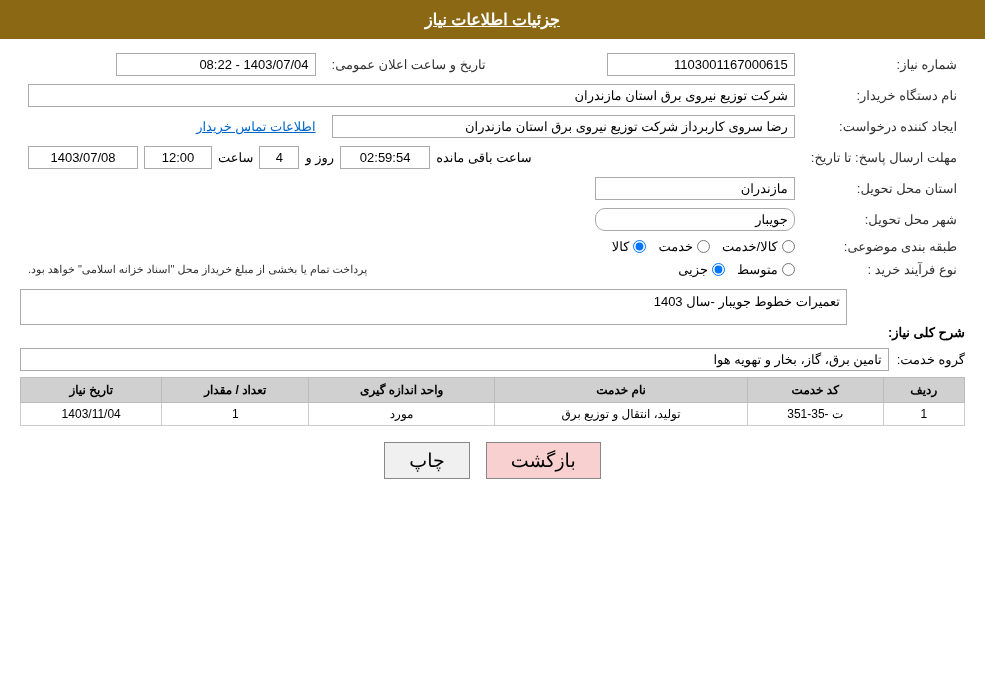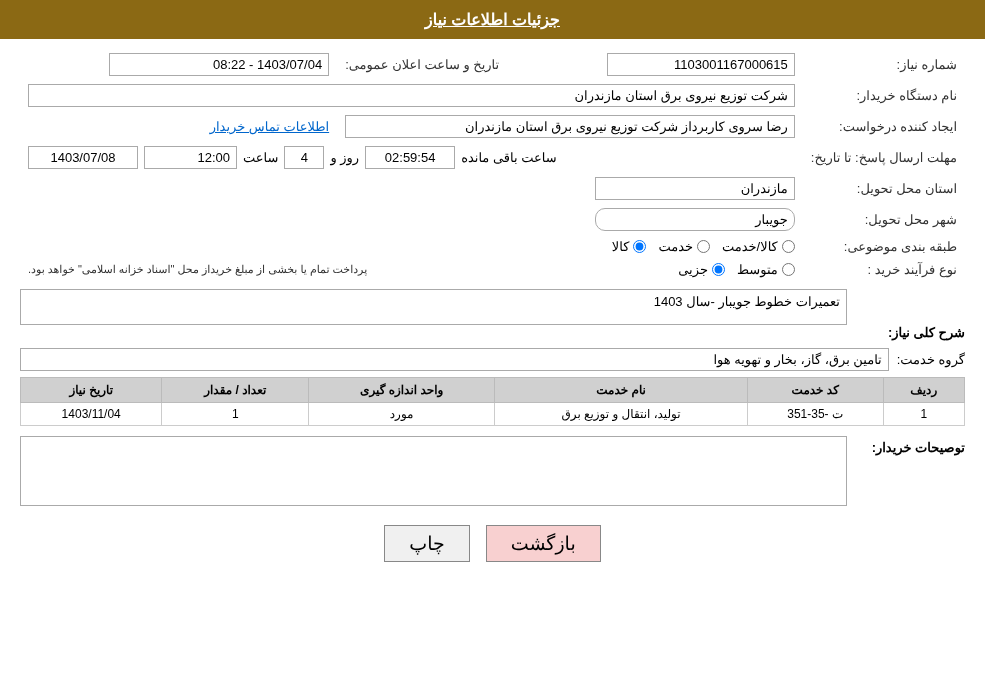--- a/index.html
+++ b/index.html
@@ -139,21 +139,21 @@
     <table class="info-table">
       <tbody>
           <tr>
         <td class="label-cell">شماره نیاز:</td>
         <td class="value-cell">
           <div class="input-box input-medium">1103001167000615</div>
         </td>
         <td></td>
         <td class="label-cell" style="text-align:left;">تاریخ و ساعت اعلان عمومی:</td>
         <td class="value-cell">
-          <div class="input-box" style="width:220px;">1403/07/04 - 08:22</div>
+          <div class="input-box" style="width:200px;">1403/07/04 - 08:22</div>
         </td>
       </tr>
       <tr>
         <td class="label-cell">نام دستگاه خریدار:</td>
         <td class="value-cell" colspan="4">
           <div class="input-box" style="width:100%;">شرکت توزیع نیروی برق استان مازندران</div>
         </td>
       </tr>
       <tr>
         <td class="label-cell">ایجاد کننده درخواست:</td>
@@ -166,21 +166,21 @@
       </tr>
       <tr>
         <td class="label-cell">مهلت ارسال پاسخ: تا تاریخ:</td>
         <td colspan="4">
           <div class="row-flex" style="justify-content:flex-end;">
             <span>ساعت باقی مانده</span>
             <div class="input-box" style="width:90px; text-align:center;">02:59:54</div>
             <span>روز و</span>
             <div class="input-box" style="width:40px; text-align:center;">4</div>
             <span>ساعت</span>
-            <div class="input-box" style="width:93px; text-align:right;">12:00</div>
+            <div class="input-box" style="width:68px; text-align:center;">12:00</div>
             <div class="input-box" style="width:110px; text-align:center;">1403/07/08</div>
           </div>
         </td>
       </tr>
       <tr>
         <td class="label-cell">استان محل تحویل:</td>
         <td colspan="4">
           <div class="input-box" style="width:200px;">مازندران</div>
         </td>
       </tr>
@@ -259,25 +259,19 @@
             <td>1</td>
             <td>ت -35-351</td>
             <td>تولید، انتقال و توزیع برق</td>
             <td>مورد</td>
             <td>1</td>
             <td>1403/11/04</td>
           </tr>
         </tbody>
     </table>
 
-    <div style="display:flex; align-items:flex-start; gap:8px; margin:10px 0;">
-      <div style="font-weight:bold; white-space:nowrap; min-width:110px; text-align:right; padding-top:4px;">توصیحات خریدار:</div>
-      <div style="flex:1; position:relative;">
-        <textarea class="textarea-box" style=""></textarea>
-      </div>
-    </div>
 
     <div class="btn-group">
       <button class="btn btn-back">بازگشت</button>
       <button class="btn btn-print">چاپ</button>
     </div>
   </div>
 </div>
 
 </body></html>

